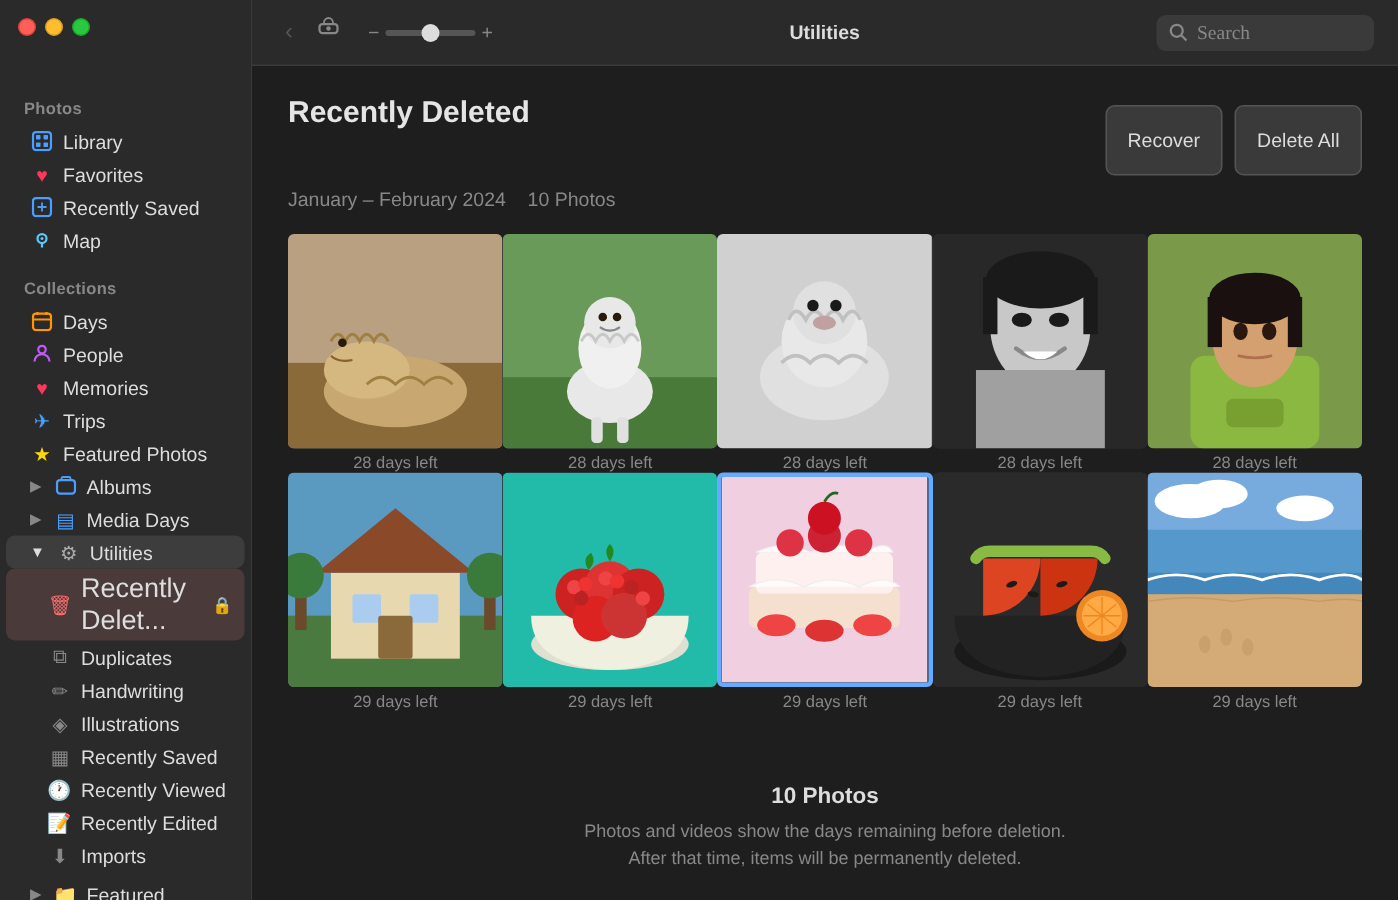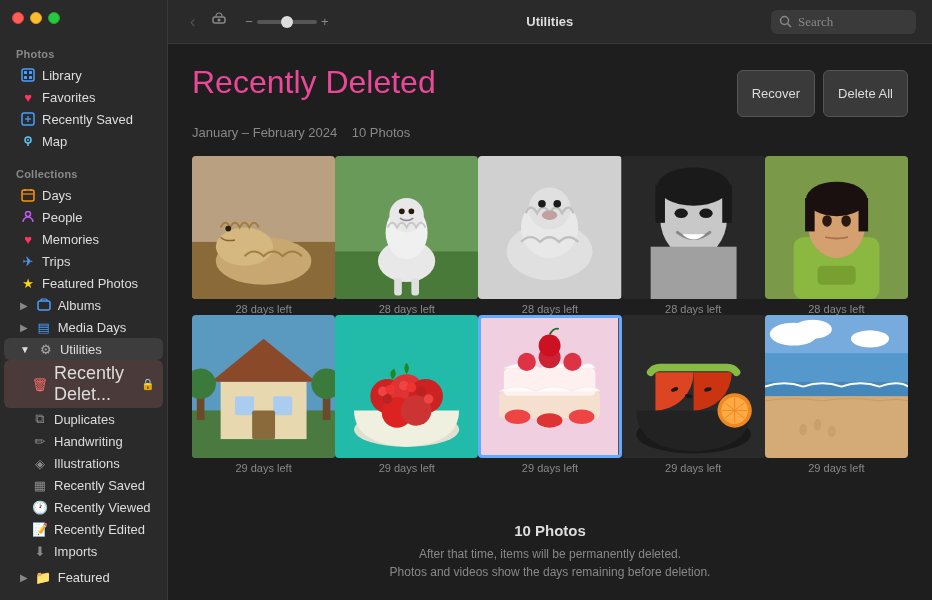--- a/index.html
+++ b/index.html
@@ -27,20 +27,21 @@
     }
     .sidebar::-webkit-scrollbar { display: none; }
 
     .sidebar-section-label {
       font-size: 11px;
       font-weight: 600;
       color: #888;
       padding: 8px 16px 4px 16px;
       text-transform: none;
       letter-spacing: 0.02em;
+      margin-top: 19px;
     }
 
     .sidebar-item {
       display: flex;
       align-items: center;
       padding: 3px 8px 3px 16px;
       border-radius: 6px;
       margin: 0 4px;
       cursor: pointer;
       color: #ddd;
@@ -179,23 +180,23 @@
     .content::-webkit-scrollbar-track { background: transparent; }
     .content::-webkit-scrollbar-thumb { background: #555; border-radius: 3px; }
 
     .content-header {
       display: flex;
       align-items: flex-start;
       justify-content: space-between;
       margin-bottom: 8px;
     }
     .content-title {
-      font-size: 32px;
-      font-weight: 400;
-      color: #ec4899;
+      font-size: 20px;
+      font-weight: 700;
+      color: #e5e5e5;
     }
     .content-actions {
       display: flex;
       gap: 8px;
       align-items: center;
       margin-top: 6px;
     }
     .action-btn {
       background: #3a3a3a;
       border: 1px solid #555;
@@ -727,18 +728,18 @@
               <ellipse cx="55" cy="115" rx="4" ry="6" fill="#c49a66" opacity="0.7"></ellipse>
               <ellipse cx="70" cy="122" rx="4" ry="6" fill="#c49a66" opacity="0.7"></ellipse>
             </svg>
           </div>
           <div class="photo-label">29 days left</div>
         </div>
       </div>
 
       <div class="bottom-info">
         <div class="bottom-info-count">10 Photos</div>
+        <div class="bottom-info-text">Photos and videos show the days remaining before deletion.</div>
         <div class="bottom-info-text">After that time, items will be permanently deleted.</div>
-        <div class="bottom-info-text">Photos and videos show the days remaining before deletion.</div>
       </div>
     </div>
   </div>
 </div>
 
 </body></html>

